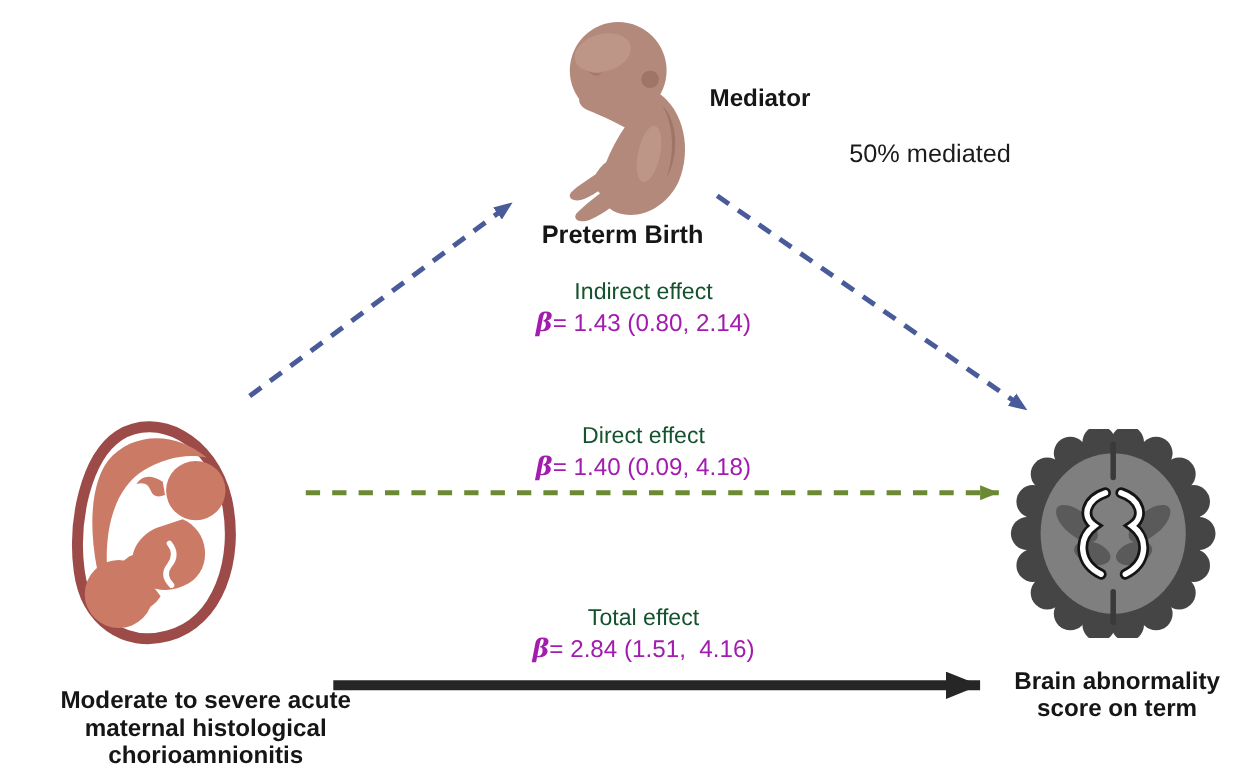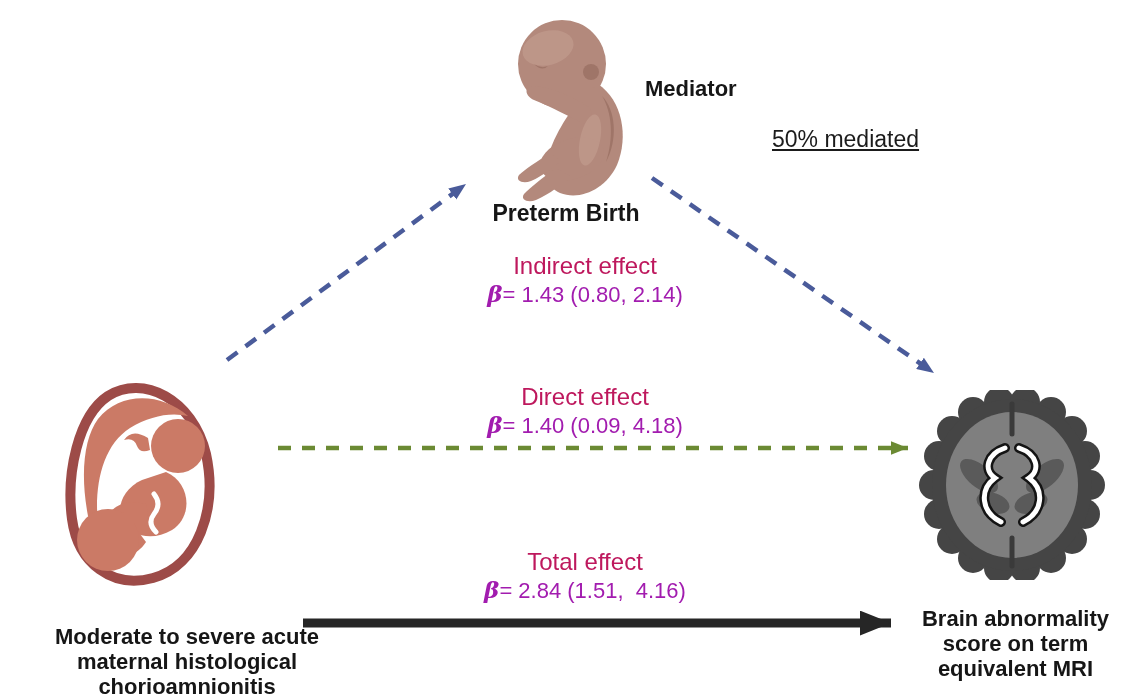--- a/index.html
+++ b/index.html
@@ -3,23 +3,23 @@
 <meta charset="utf-8">
 <style>
   html,body{margin:0;padding:0;background:#fff;}
   .canvas{
     position:relative;width:1126px;height:698px;background:#ffffff;overflow:hidden;
     font-family:"Liberation Sans",sans-serif;color:#111;
   }
   .abs{position:absolute;}
   .node-label{font-weight:700;text-align:center;line-height:25px;font-size:22px;color:#161616;}
   .role-label{font-weight:700;font-size:22px;color:#161616;margin-top:36px;}
-  .note{font-size:23px;color:#1b1b1b;text-decoration:underline;}
+  .note{font-size:23px;color:#1b1b1b;}
   .fx{ text-align:center;}
-  .fx .fx-title{font-size:24px;color:#be185d;line-height:28px;}
+  .fx .fx-title{font-size:21px;color:#14532d;line-height:28px;}
   .fx .fx-line{font-size:22px;color:#a21caf;line-height:28px;white-space:pre;}
   .beta{font-family:"DejaVu Serif",serif;font-style:italic;font-weight:700;font-size:23px;}
   svg{display:block;}
 </style>
 </head>
 <body>
 
 <div class="canvas">
 
   <svg class="abs" style="left:0;top:0;" width="1126" height="698" viewBox="0 0 1126 698">
@@ -146,16 +146,15 @@
 
   <div class="abs node-label" style="left:7px;top:624px;width:280px;margin-left:40px;">
     <div>Moderate to severe acute</div>
     <div>maternal histological</div>
     <div>chorioamnionitis</div>
   </div>
 
   <div class="abs node-label" style="left:913px;top:606px;width:205px;">
     <div>Brain abnormality</div>
     <div>score on term</div>
-    <div>equivalent MRI</div>
   </div>
 
 </div>
 
 </body></html>

